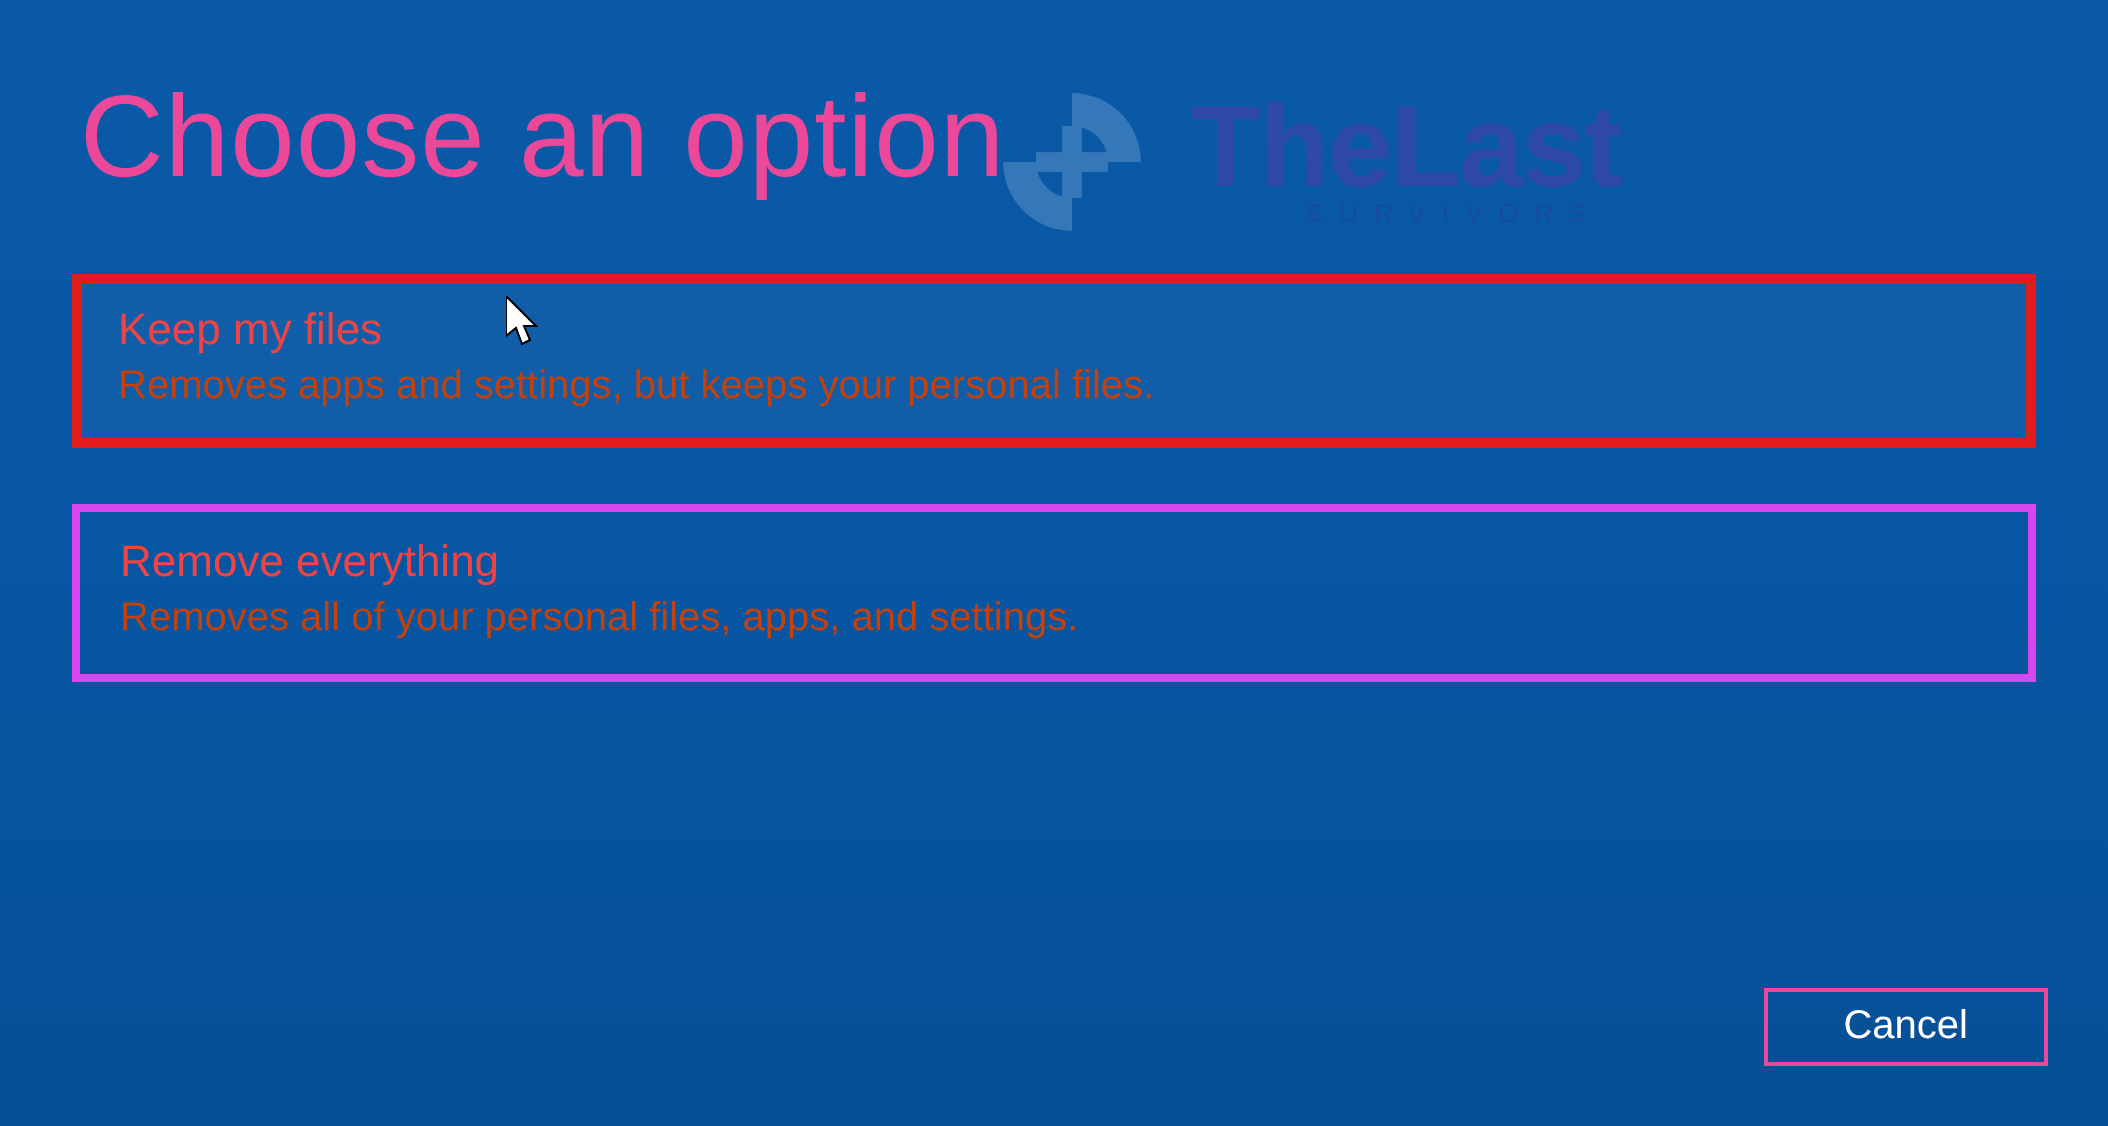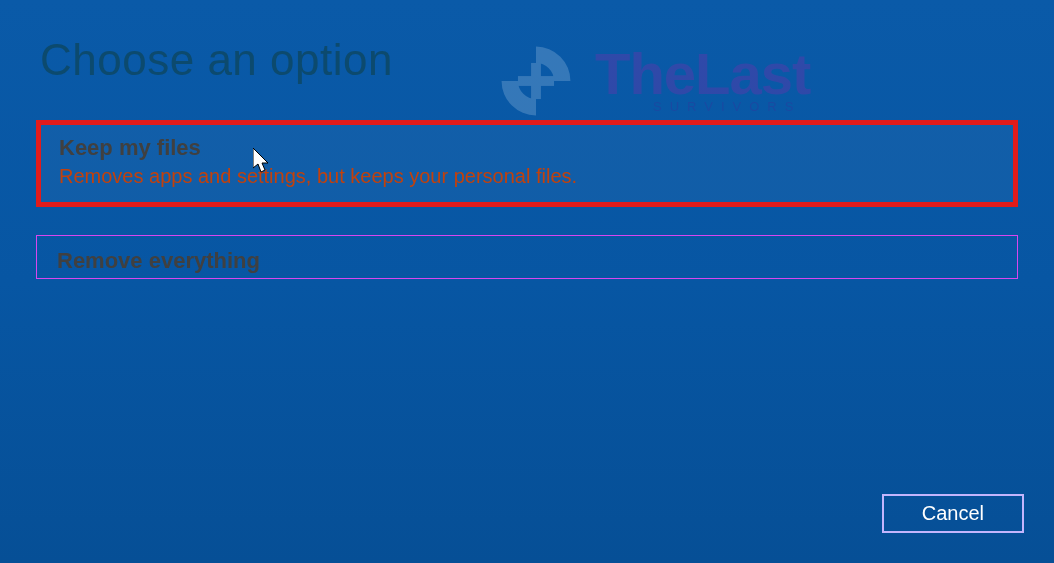--- a/index.html
+++ b/index.html
@@ -10,59 +10,59 @@
     body {
       width: 1054px;
       height: 563px;
       background: linear-gradient(to bottom, #0a5aa8 0%, #0756a3 50%, #064f96 100%);
       font-family: "Segoe UI", "Segoe UI Light", Tahoma, sans-serif;
       color: #ffffff;
       position: relative;
       overflow: hidden;
     }
     .page-title {
-      font-size: 44px;
+      font-size: 58px;
       font-weight: 300;
-      color: #0c4a6e;
+      color: #ec4899;
       padding: 35px 0 0 40px;
       letter-spacing: 0.5px;
     }
     .options-container {
       margin: 35px 36px 0 36px;
     }
     .option-box {
-      border: 1px solid #d946ef;
-      padding: 12px 20px 0 20px;
+      border: 4px solid #d946ef;
+      padding: 12px 20px 16px 20px;
       margin-bottom: 28px;
       cursor: pointer;
       position: relative;
     }
     .option-box.highlighted {
       border: 5px solid #e21b1b;
       background: rgba(255,255,255,0.04);
       padding: 10px 18px 14px 18px;
     }
     .option-title {
       font-size: 22px;
-      font-weight: 700;
-      color: #404040;
+      font-weight: 400;
+      color: #ef4444;
       margin-bottom: 4px;
     }
     .option-desc {
       font-size: 20px;
       font-weight: 300;
       color: #c2410c;
     }
     .footer {
       position: absolute;
       bottom: 30px;
       right: 30px;
     }
     .cancel-button {
-      border: 2px solid #c4b5fd;
+      border: 2px solid #ec4899;
       background: transparent;
       color: #ffffff;
       font-size: 20px;
       font-weight: 400;
       padding: 6px 38px;
       cursor: pointer;
       font-family: inherit;
       margin-top: 41px;
     }
     .watermark {
@@ -125,20 +125,21 @@
 
 <h1 class="page-title">Choose an option</h1>
 
 <div class="options-container">
   <div class="option-box highlighted">
     <div class="option-title">Keep my files</div>
     <div class="option-desc">Removes apps and settings, but keeps your personal files.</div>
   </div>
   <div class="option-box">
     <div class="option-title">Remove everything</div>
+    <div class="option-desc">Removes all of your personal files, apps, and settings.</div>
   </div>
 </div>
 
 <div class="footer">
   <button class="cancel-button">Cancel</button>
 </div>
 
 <div class="cursor">
   <svg width="18" height="26" viewBox="0 0 18 26">
     <path d="M0 0 L0 20 L5 16 L8 24 L12 22 L9 15 L15 15 Z" fill="#ffffff" stroke="#000000" stroke-width="1"></path>

